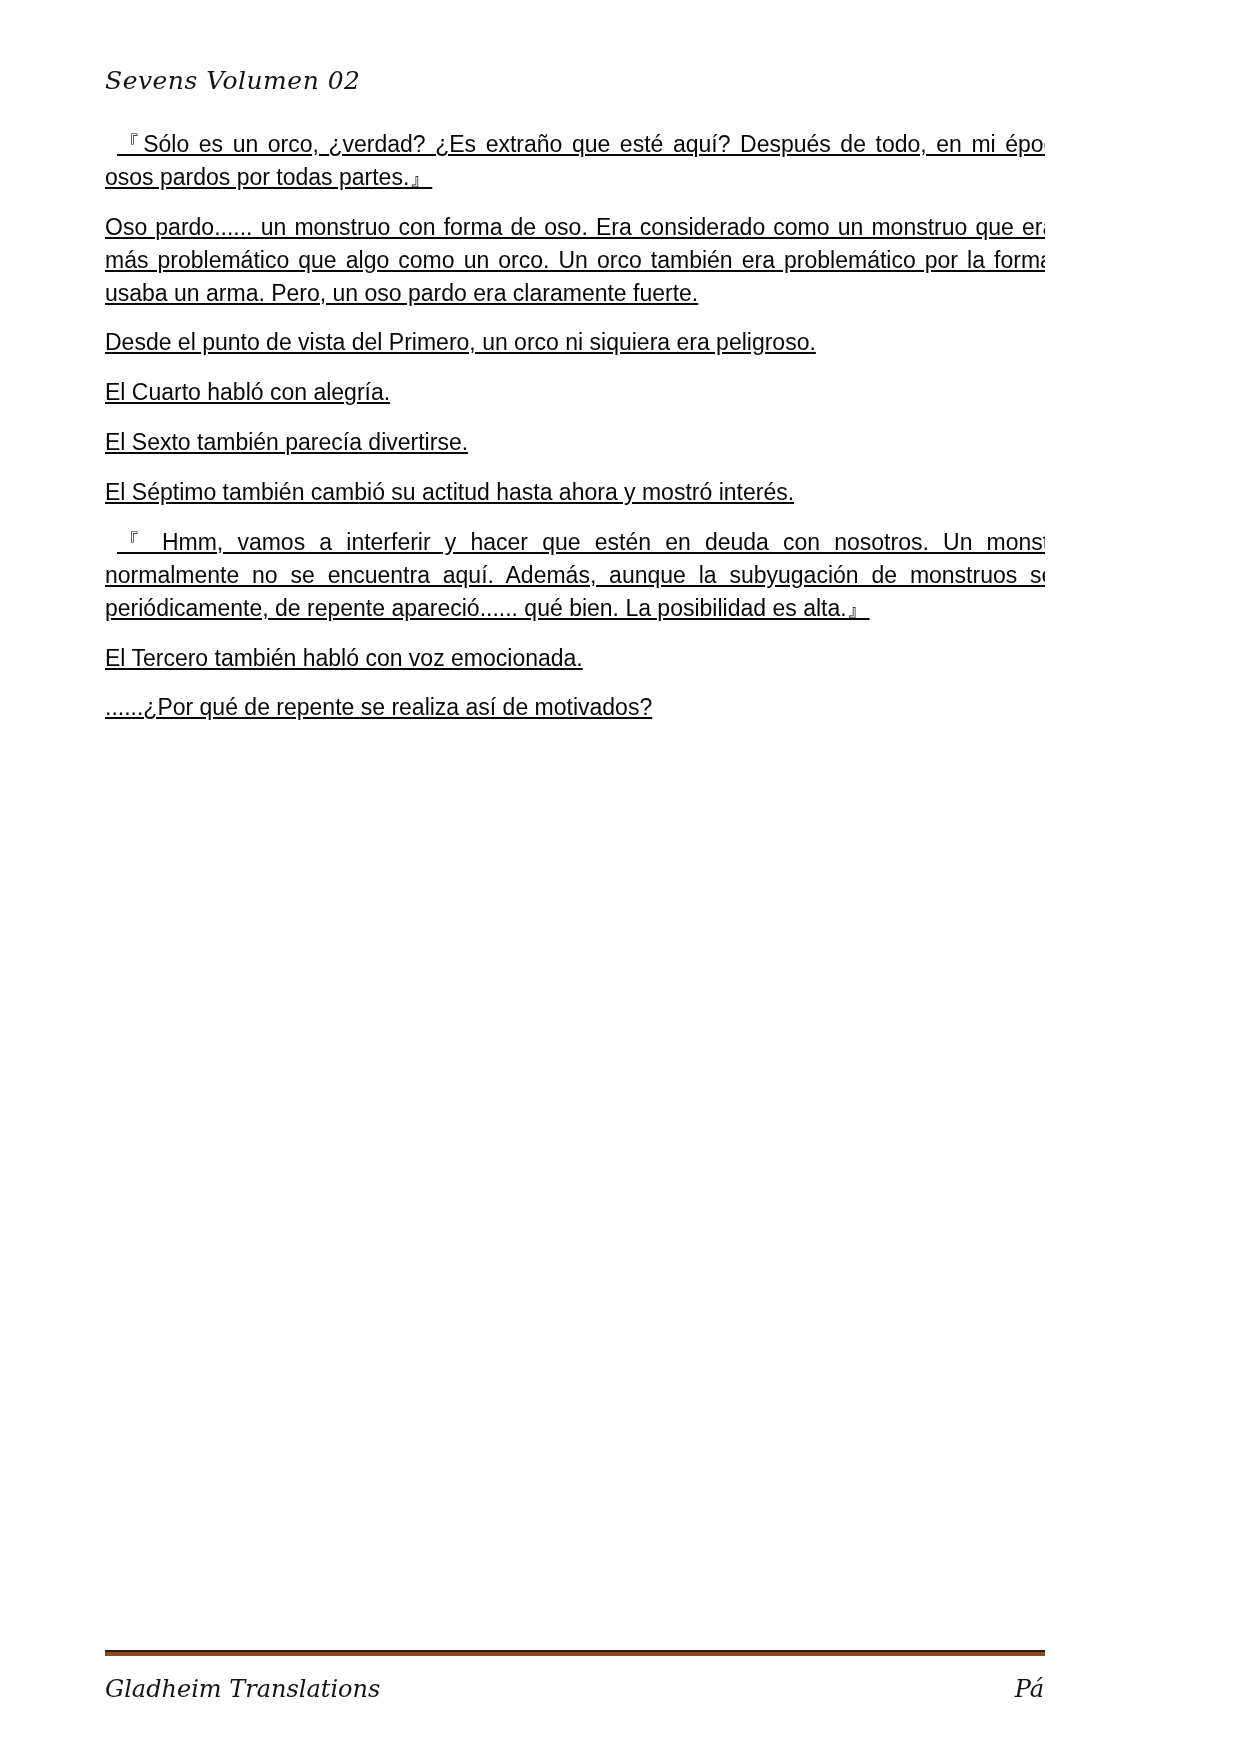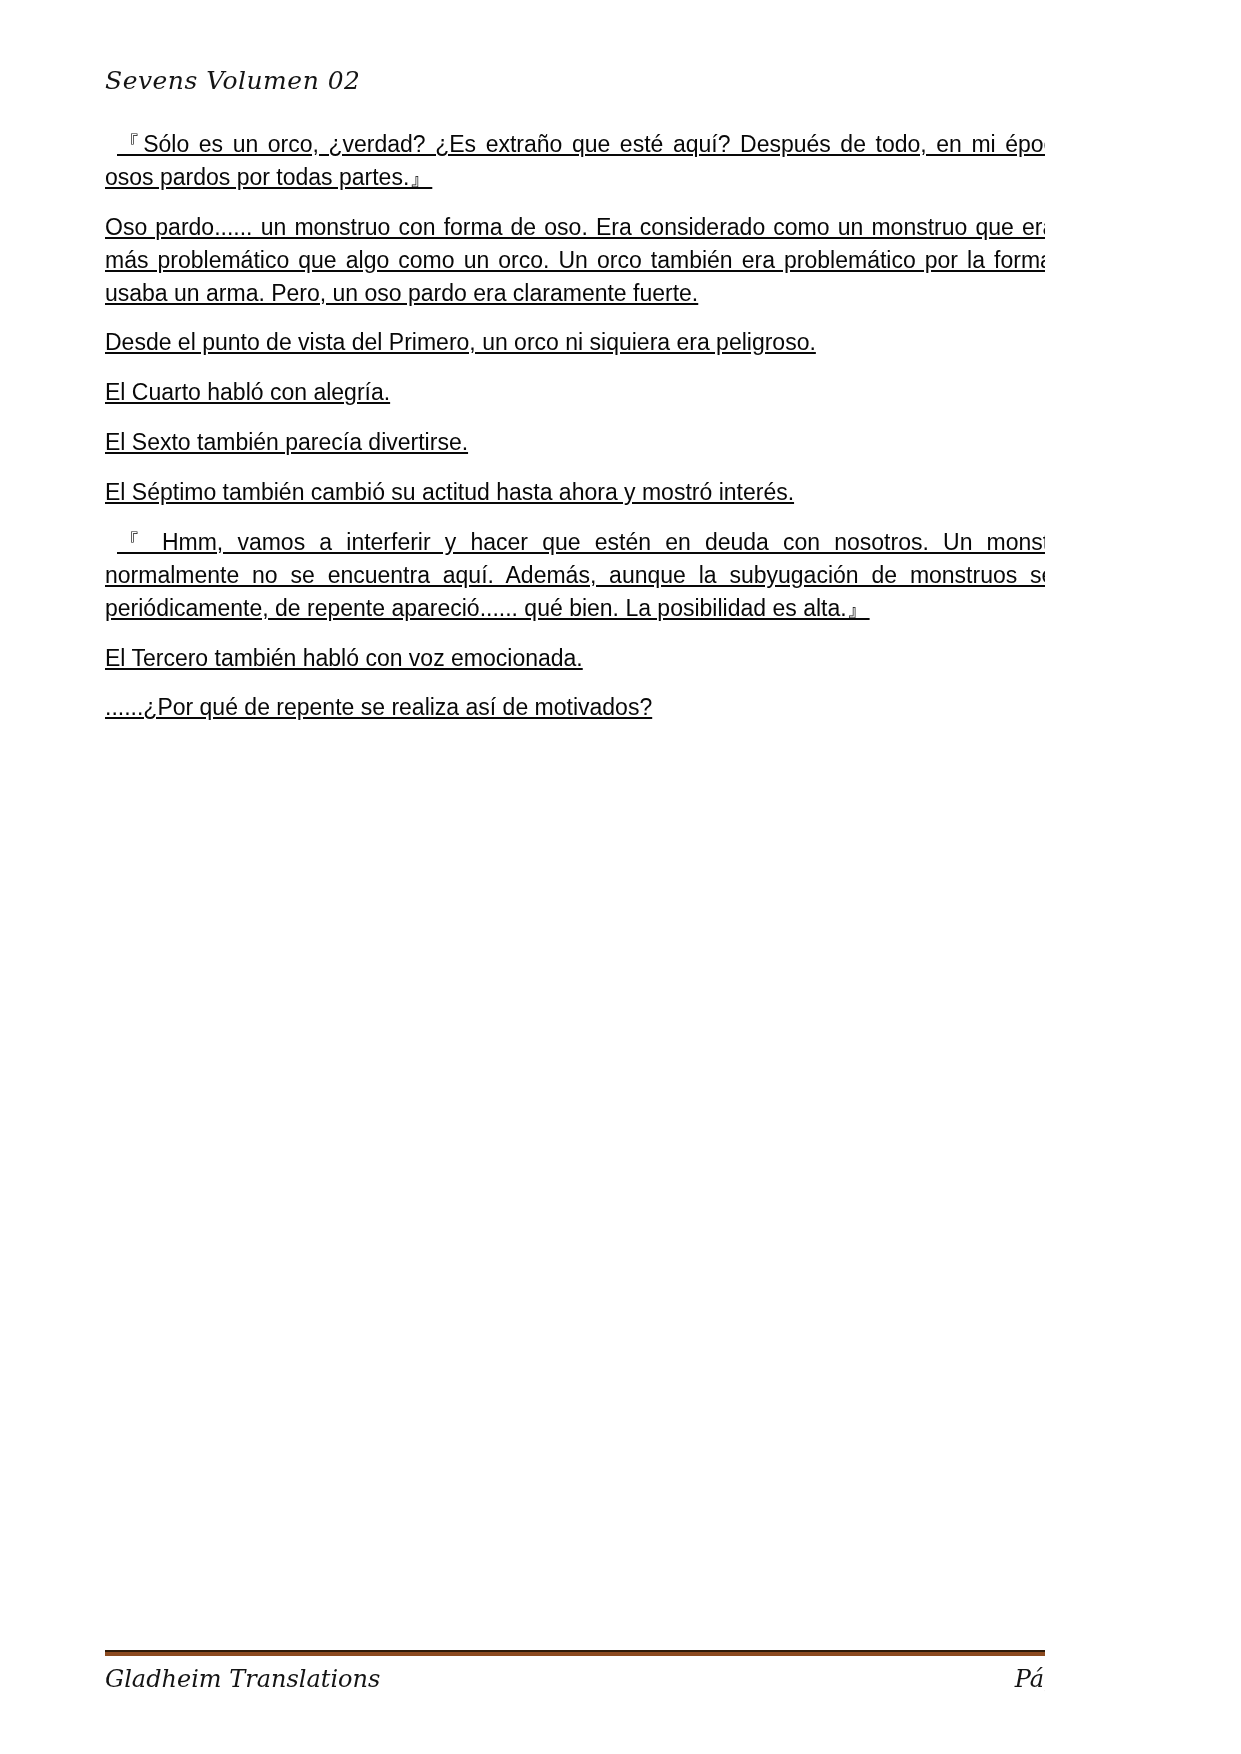--- a/index.html
+++ b/index.html
@@ -54,21 +54,21 @@
   }
   .footer-rule {
     height: 4px;
     background: #8c4a1f;
     border-top: 2px solid #2e1a08;
   }
   .footer-row {
     display: flex;
     justify-content: space-between;
     align-items: baseline;
-    margin-top: 9px;
+    margin-top: 19px;
     font-family: "DejaVu Serif", serif;
     font-style: italic;
     font-size: 24px;
     color: #141414;
   }
 </style>
 </head>
 <body>
 
 <div class="page">

